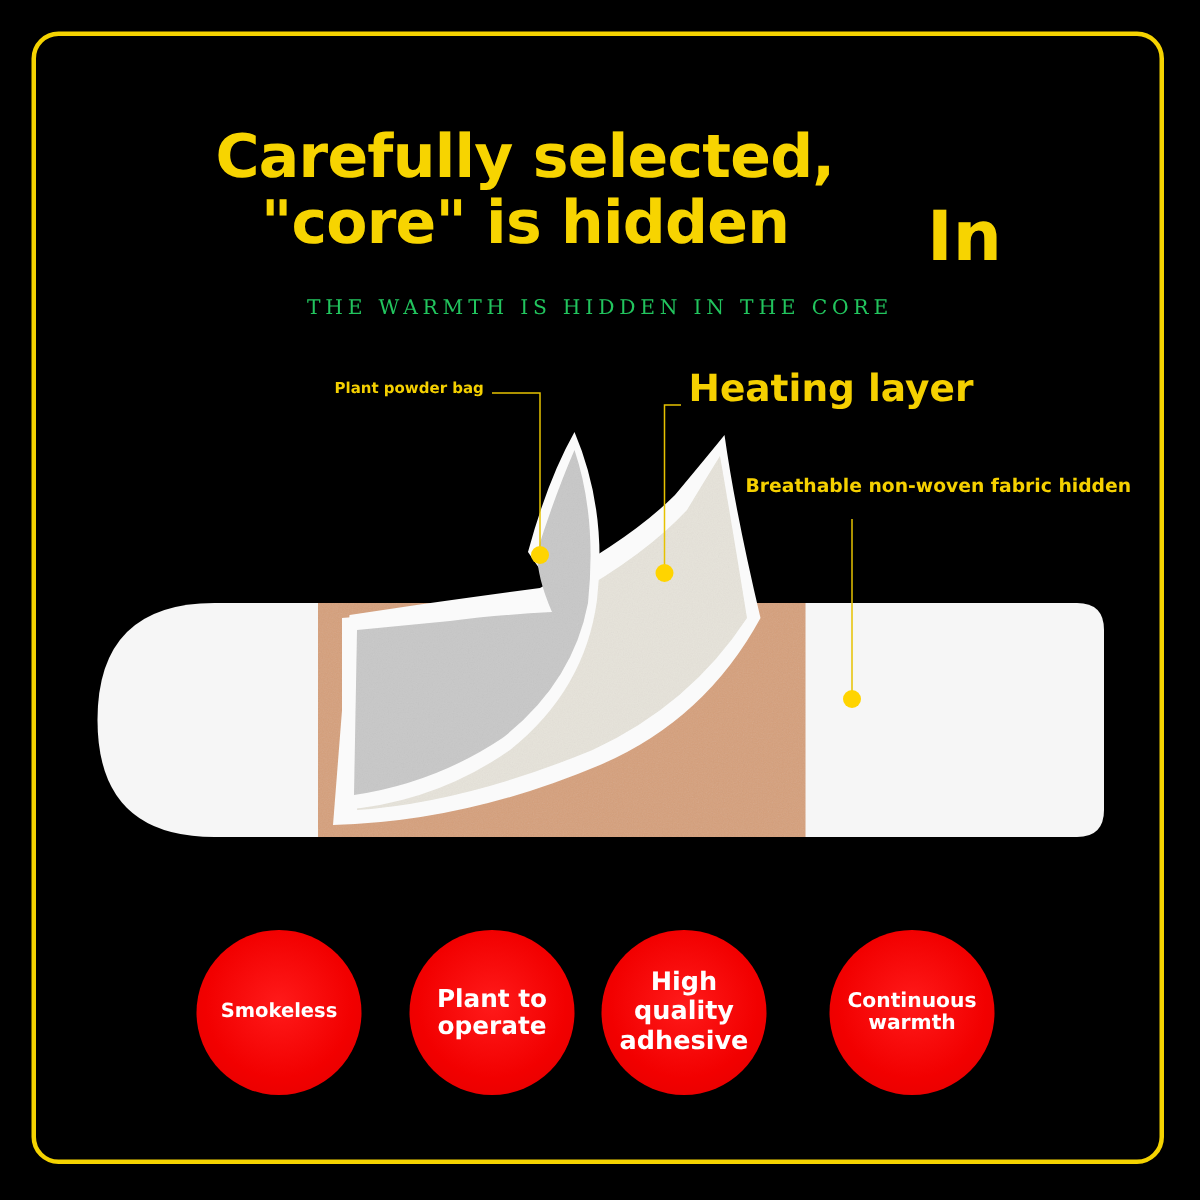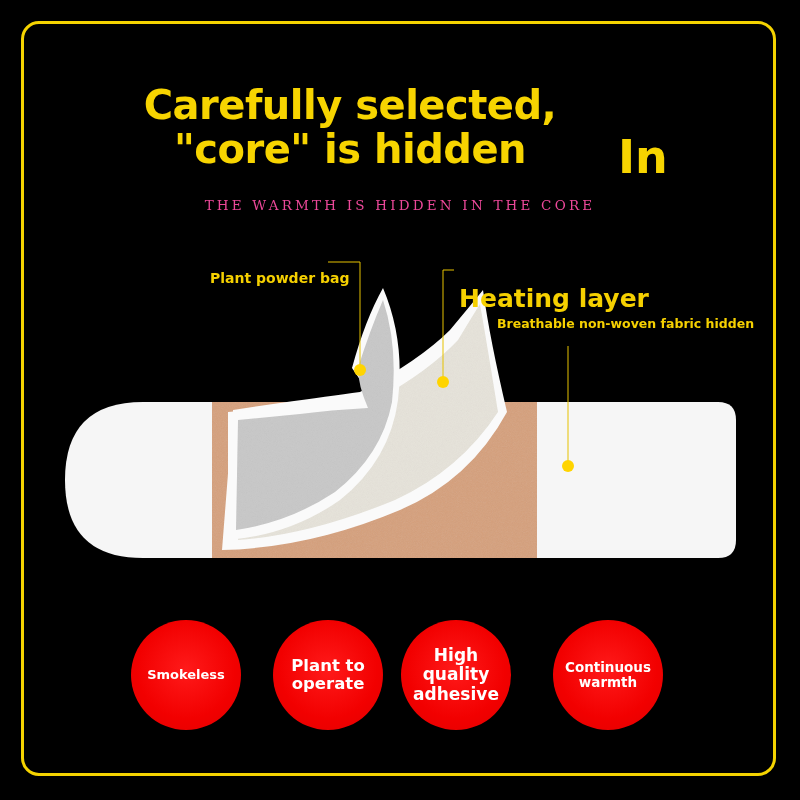--- a/index.html
+++ b/index.html
@@ -1,24 +1,24 @@
 <!DOCTYPE html>
 <html><head>
 <meta charset="utf-8">
 <style>
   html, body { margin:0; padding:0; }
   body { width:800px; height:800px; background:#000; position:relative; overflow:hidden; font-family:"DejaVu Sans", sans-serif; }
   .frame { position:absolute; left:21px; top:21px; width:755px; height:755px; border:3px solid #f5d300; border-radius:18px; box-sizing:border-box; }
   .title { position:absolute; left:120px; top:52px; width:460px; text-align:center; color:#f7d400; font-weight:bold; font-size:40px; line-height:44px; letter-spacing:-0.5px;margin-top:31px; }
   .title div { white-space:nowrap; }
   .title-in { position:absolute; left:618px; top:132px; color:#f7d400; font-weight:bold; font-size:46px; line-height:50px; }
-  .subtitle { position:absolute; left:190px; top:197px; width:420px; text-align:center; color:#ec4899; font-family:"DejaVu Serif", serif; font-size:13.5px; letter-spacing:3.2px; white-space:nowrap; }
+  .subtitle { position:absolute; left:190px; top:197px; width:420px; text-align:center; color:#22c55e; font-family:"DejaVu Serif", serif; font-size:13.5px; letter-spacing:3.2px; white-space:nowrap; }
   .lbl { position:absolute; color:#f5d000; font-weight:bold; white-space:nowrap; }
-  .lbl-plant { left:210px; top:254px; font-size:14px;margin-top:16px; }
-  .lbl-heat { left:459px; top:244px; font-size:25px;margin-top:40px; }
+  .lbl-plant { left:223px; top:254px; font-size:10px; }
+  .lbl-heat { left:459px; top:244px; font-size:25px; }
   .lbl-breath { left:497px; top:316px; font-size:12.5px; }
   .diagram { position:absolute; left:0; top:0; width:800px; height:800px; }
   .feature { position:absolute; top:620px; width:110px; height:110px; border-radius:50%; background:radial-gradient(circle at 50% 45%, #ff1a1a 0%, #f20000 60%, #e00000 100%); color:#fff; font-weight:bold; display:flex; align-items:center; justify-content:center; text-align:center; line-height:1.1; }
   .f1 { left:131px; font-size:13px; }
   .f2 { left:273px; font-size:16.5px; }
   .f3 { left:401px; font-size:17px; line-height:1.15; }
   .f4 { left:553px; font-size:13.5px; }
   .feature span { display:block; padding:0 6px; }
 </style>
 </head>

